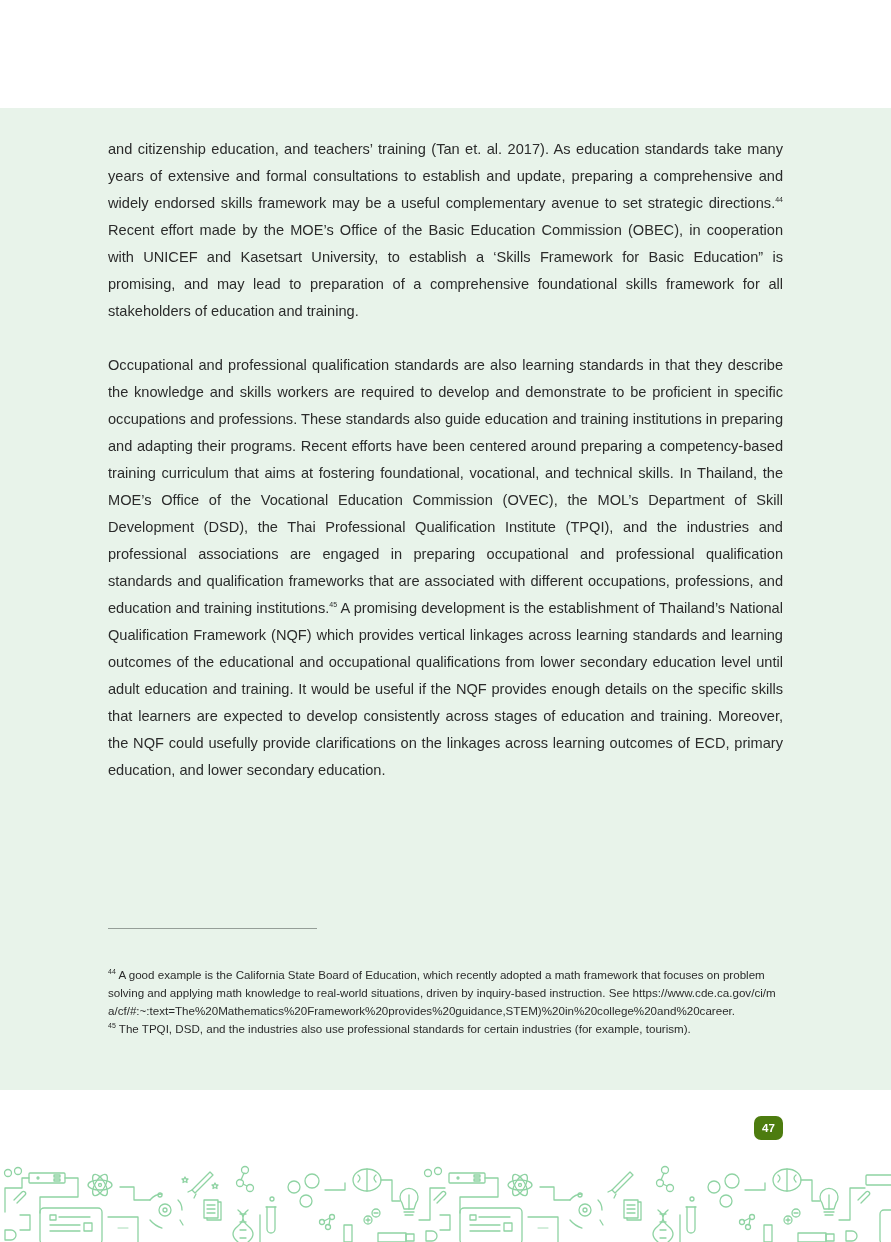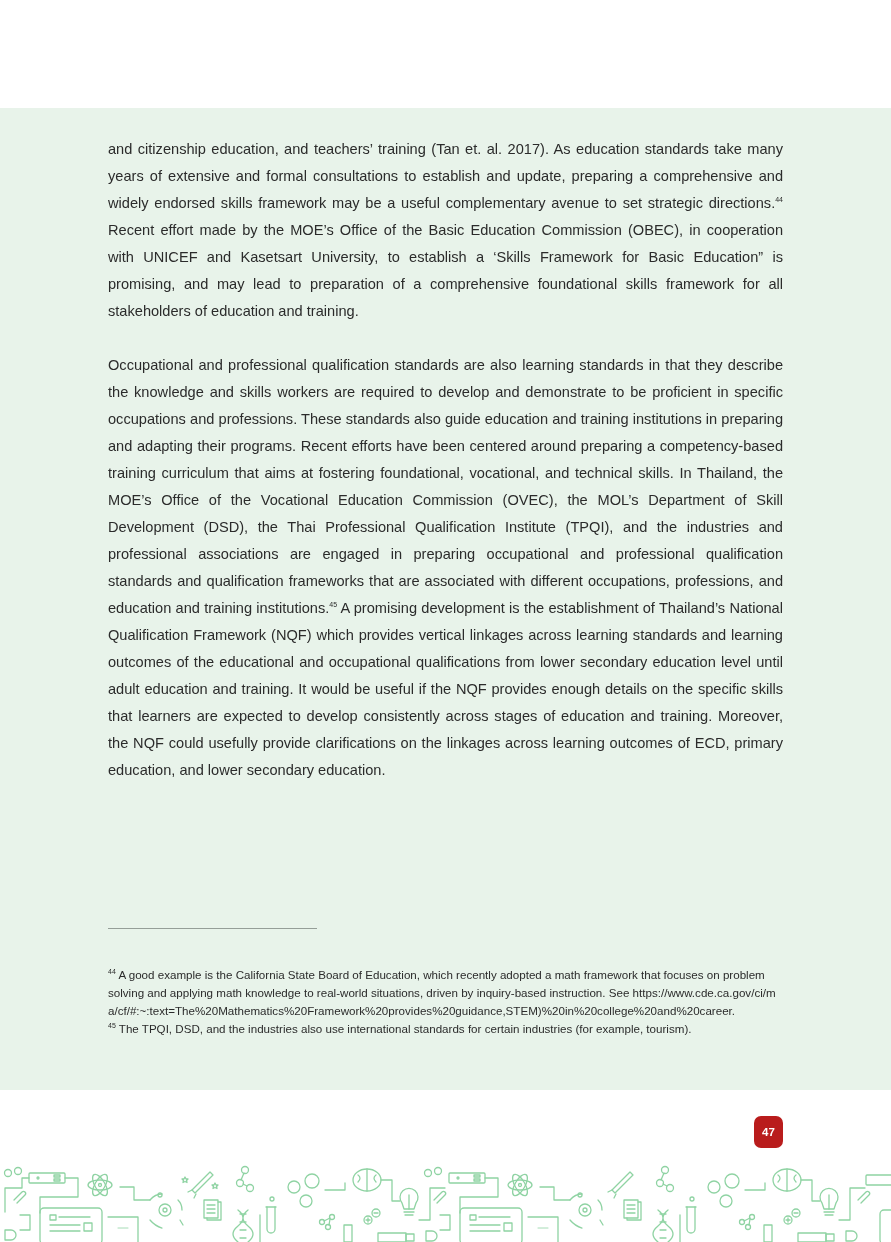--- a/index.html
+++ b/index.html
@@ -26,22 +26,22 @@
     position: absolute; left: 108px; top: 928px; width: 209px; height: 0;
     border-top: 1.5px solid #959e98;
   }
   .footnotes {
     position: absolute; left: 108px; top: 966px; width: 675px;
     font-size: 11.6px; line-height: 18px; color: #2b2b2b;
   }
   .fn { margin: 0; text-align: left; }
   .fn-url { word-break: break-all; }
   .page-badge {
-    position: absolute; left: 754px; top: 1116px; width: 29px; height: 32px;
-    background: #b91c1c; border-radius: 7px;
+    position: absolute; left: 754px; top: 1116px; width: 29px; height: 24px;
+    background: #4d7c0f; border-radius: 7px;
     color: #ffffff; font-weight: bold; font-size: 11.5px;
     display: flex; align-items: center; justify-content: center;
   }
   .decor {
     position: absolute; left: 0; top: 1155px; width: 891px; height: 87px;
   }
 </style>
 </head>
 <body>
 
@@ -49,21 +49,21 @@
 
 <div class="content">
   <p class="para"><span>and citizenship education, and teachers’ training (Tan et. al. 2017). As education standards take many years of extensive and formal consultations to establish and update, preparing a comprehensive and widely endorsed skills framework may be a useful complementary avenue to set strategic directions.</span><sup>44</sup><span> Recent effort made by the MOE’s Office of the Basic Education Commission (OBEC), in cooperation with UNICEF and Kasetsart University, to establish a ‘Skills Framework for Basic Education” is promising, and may lead to preparation of a comprehensive foundational skills framework for all stakeholders of education and training.</span></p>
   <p class="para"><span>Occupational and professional qualification standards are also learning standards in that they describe the knowledge and skills workers are required to develop and demonstrate to be proficient in specific occupations and professions. These standards also guide education and training institutions in preparing and adapting their programs. Recent efforts have been centered around preparing a competency-based training curriculum that aims at fostering foundational, vocational, and technical skills. In Thailand, the MOE’s Office of the Vocational Education Commission (OVEC), the MOL’s Department of Skill Development (DSD), the Thai Professional Qualification Institute (TPQI), and the industries and professional associations are engaged in preparing occupational and professional qualification standards and qualification frameworks that are associated with different occupations, professions, and education and training institutions.</span><sup>45</sup><span>  A promising development is the establishment of Thailand’s National Qualification Framework (NQF) which provides vertical linkages across learning standards and learning outcomes of the educational and occupational qualifications from lower secondary education level until adult education and training. It would be useful if the NQF provides enough details on the specific skills that learners are expected to develop consistently across stages of education and training. Moreover, the NQF could usefully provide clarifications on the linkages across learning outcomes of ECD, primary education, and lower secondary education.</span></p>
 </div>
 
 <div class="divider"></div>
 
 <div class="footnotes">
   <p class="fn"><sup>44</sup><span> A good example is the California State Board of Education, which recently adopted a math framework that focuses on problem solving and applying math knowledge to real-world situations, driven by inquiry-based instruction. See </span><span class="fn-url">https://www.cde.ca.gov/ci/ma/cf/#:~:text=The%20Mathematics%20Framework%20provides%20guidance,STEM)%20in%20college%20and%20career.</span></p>
-  <p class="fn"><sup>45</sup><span> The TPQI, DSD, and the industries also use international standards for certain industries (for example, tourism).</span></p>
+  <p class="fn"><sup>45</sup><span> The TPQI, DSD, and the industries also use professional standards for certain industries (for example, tourism).</span></p>
 </div>
 
 <div class="page-badge">47</div>
 
 <svg class="decor" viewBox="0 0 891 87" fill="none" stroke="#8fd3a3" stroke-width="1.3" stroke-linecap="round" stroke-linejoin="round">
   <g>
 
     <g>
         <circle cx="8" cy="18" r="3.5"></circle>
         <circle cx="18" cy="16" r="3.5"></circle>

